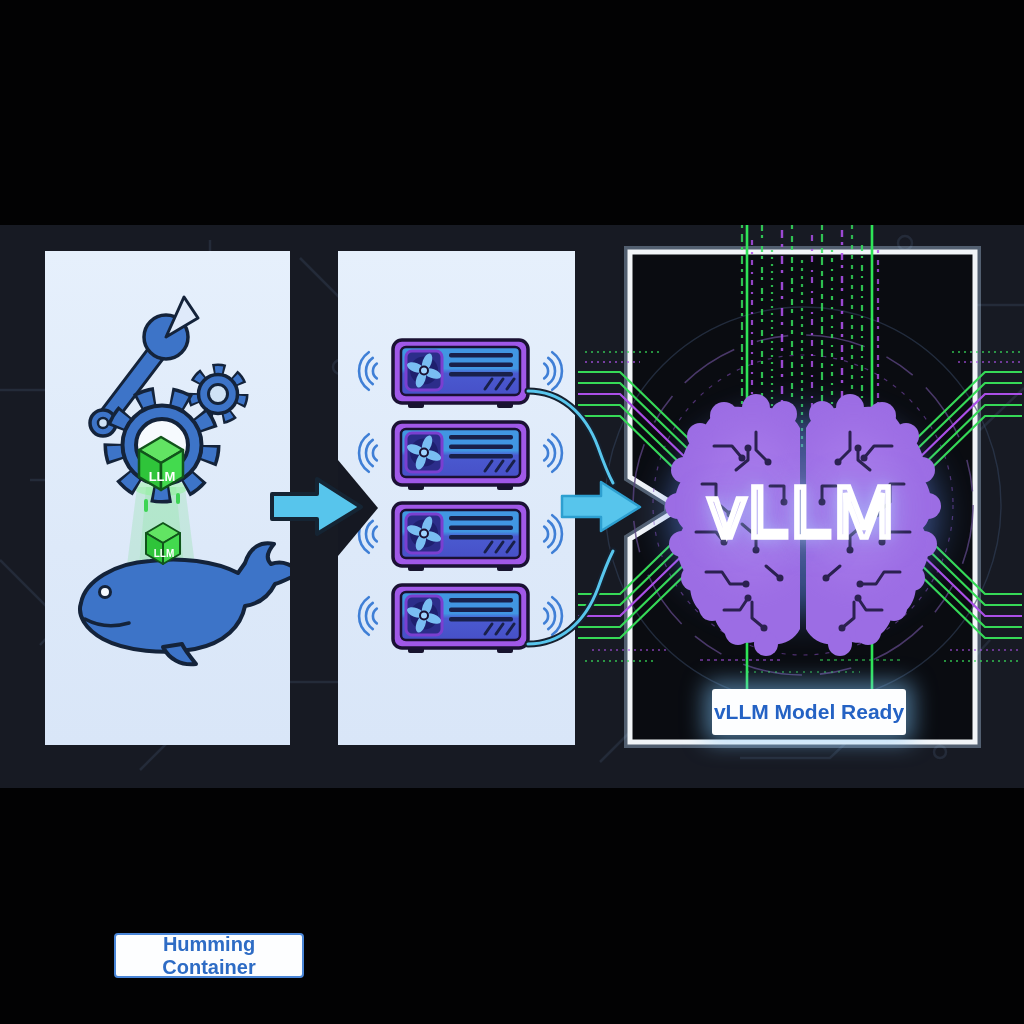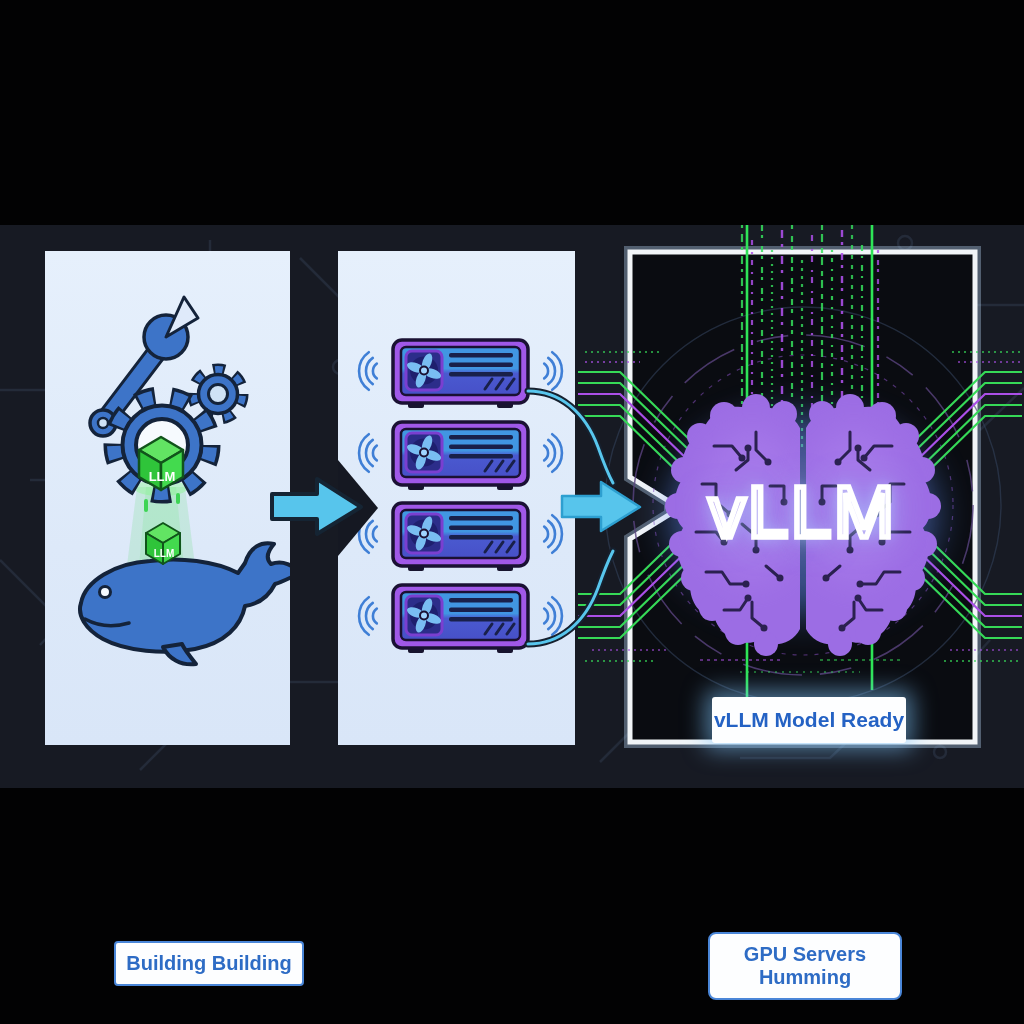--- a/index.html
+++ b/index.html
@@ -8,21 +8,21 @@
   .abs{position:absolute;}
   
   #band{left:0;top:225px;width:1024px;height:563px;}
   
   .panel-light{background:linear-gradient(180deg,#e6f0fc 0%,#dde9f9 60%,#d9e6f8 100%);}
   #panel1{left:45px;top:251px;width:245px;height:494px;}
   #panel2{left:338px;top:251px;width:237px;height:494px;}
   
   .label-box{background:#fdfeff;border:2px solid #4a86d8;border-radius:4px;
              display:flex;align-items:center;justify-content:center;text-align:center;
-             color:#2e6cc5;font-weight:bold;margin-top:8px;}
+             color:#2e6cc5;font-weight:bold;}
   #label1{left:69px;top:682px;width:186px;height:41px;font-size:20px;}
   #label2{left:370px;top:673px;width:190px;height:64px;font-size:20px;line-height:1.15;
           border-radius:8px;flex-direction:column;}
   #label3{left:712px;top:689px;width:194px;height:46px;font-size:21px;border:none;
           box-shadow:0 0 22px 7px rgba(130,200,255,.55);color:#2462c4;border-radius:3px;}
   
   #neon{left:688px;top:462px;width:230px;height:100px;display:flex;align-items:center;
         justify-content:center;font-size:72px;font-weight:normal;letter-spacing:3px;
         color:rgba(255,255,255,.22);-webkit-text-stroke:5.5px #ffffff;
         text-shadow:0 0 16px rgba(180,215,255,.95),0 0 34px rgba(140,190,255,.6);}
@@ -116,21 +116,21 @@
       </g>
 
       <g stroke="#11541b" stroke-width="2" stroke-linejoin="round">
         <polygon points="118,272 135,282 118,292 101,282" fill="#62e463"></polygon>
         <polygon points="101,282 118,292 118,313 101,303" fill="#2fc43a"></polygon>
         <polygon points="135,282 118,292 118,313 135,303" fill="#43da4e"></polygon>
         <text x="119" y="306" text-anchor="middle" font-size="10" font-weight="bold" fill="#ffffff" stroke="none">LLM</text>
       </g>
     </svg>
     <div id="label1" class="abs label-box">
-      <span>Building Building</span>
+      <span>Humming Container</span>
     </div>
   </div>
 
   <div id="panel2" class="abs panel-light">
     <svg width="237" height="494" viewBox="0 0 237 494">
       <defs>
         <linearGradient id="faceGrad" x1="0" y1="0" x2="0" y2="1">
           <stop offset="0" stop-color="#4196e2"></stop>
             <stop offset="0.45" stop-color="#4196e2"></stop>
           <stop offset="0.55" stop-color="#4a5ad0"></stop>
@@ -172,24 +172,20 @@
       </defs>
       <use href="#arcsPair"></use>
         <use href="#arcsPair" y="82"></use>
         <use href="#arcsPair" y="163"></use>
         <use href="#arcsPair" y="245"></use>
       <use href="#server"></use>
         <use href="#server" y="82"></use>
         <use href="#server" y="163"></use>
         <use href="#server" y="245"></use>
     </svg>
-    <div id="label2" class="abs label-box">
-      <span>GPU Servers</span>
-      <span>Humming</span>
-    </div>
   </div>
 
   <svg class="abs" style="left:575px;top:225px;" width="449" height="563" viewBox="575 225 449 563">
     <defs>
       <filter id="soft" x="-60%" y="-60%" width="220%" height="220%">
         <feGaussianBlur stdDeviation="18"></feGaussianBlur>
       </filter>
       <g id="hemi">
         <path fill="#9c6de4" d="M800 428 C792 412 772 404 752 409 C730 402 708 412 703 432
           C686 440 678 460 685 476 C672 490 671 516 683 528 C673 544 677 568 691 578

